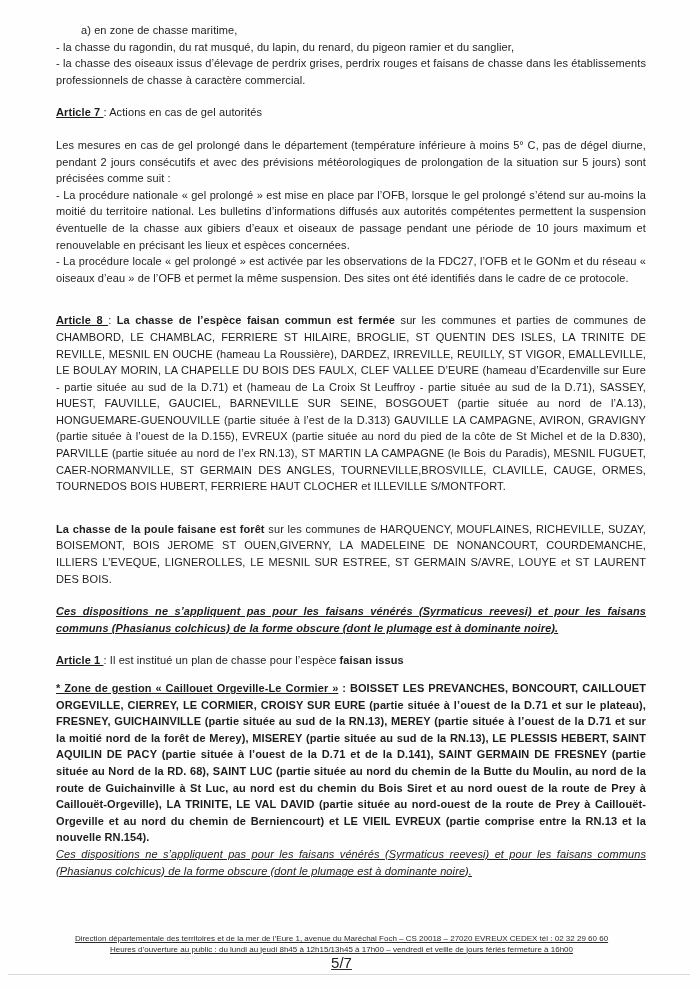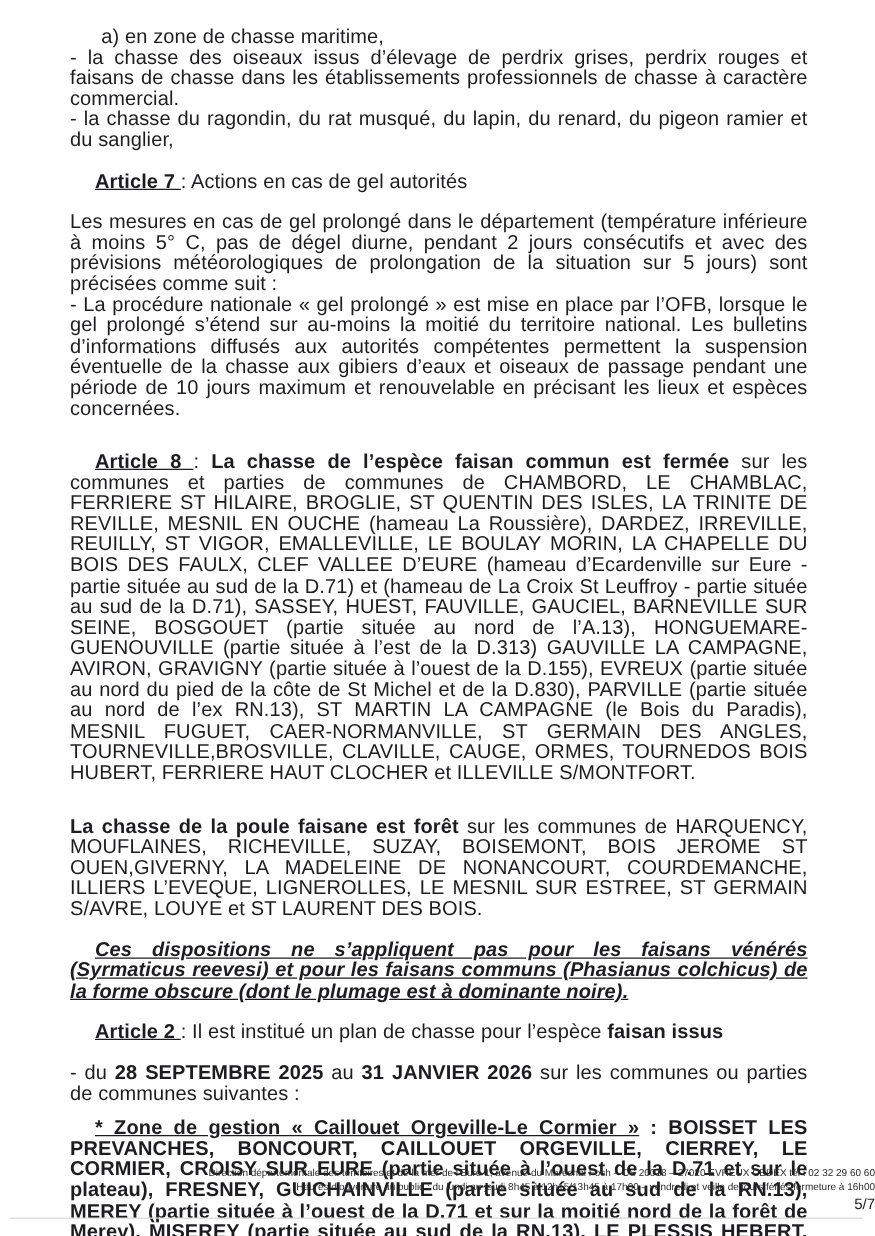--- a/index.html
+++ b/index.html
@@ -22,71 +22,72 @@
   }
   .content {
     position: absolute;
     left: 56px;
     top: 22px;
     width: 590px;
   }
   .para {
     margin: 0;
     text-align: justify;
-    font-size: 16px;
+    font-size: 11px;
     line-height: 16.6px;
     letter-spacing: 0.1px;
   }
   .para.indent { padding-left: 25px; }
   .gap-line  { margin-top: 16px; }
   .gap-block { margin-top: 26px; }
   .gap-small { margin-top: 11px; font-weight: bold; }
   .b { font-weight: bold; }
   .i { font-style: italic; }
-  .u { text-decoration: underline; margin-left: 20px; }
+  .u { text-decoration: underline; }
   .footer {
     position: absolute;
     left: 0;
-    right: 0;
+    right: 17px;
     top: 934px;
-    text-align: right;
+    text-align: center;
     font-size: 8px;
     line-height: 10.5px;
     color: #2a2a2a;
+    text-decoration: underline;
   }
   .footer .page-number {
     margin-top: 3px;
-    font-size: 12px;
+    font-size: 15px;
     color: #1d1d1f;
   }
   .scan-edge {
     position: absolute;
     left: 8px;
     right: 10px;
     top: 974px;
     border-top: 1px solid #d9d9d9;
   }
 </style>
 </head>
 <body>
 
 <div class="page">
   <div class="content">
 
   <p class="para indent gap-none"><span>a) en zone de chasse maritime,</span></p>
+      <p class="para body gap-none"><span>- la chasse du ragondin, du rat musqué, du lapin, du renard, du pigeon ramier et du sanglier,</span></p>
       <p class="para body gap-none"><span>- la chasse des oiseaux issus d’élevage de perdrix grises, perdrix rouges et faisans de chasse dans les établissements professionnels de chasse à caractère commercial.</span></p>
-      <p class="para body gap-none"><span>- la chasse du ragondin, du rat musqué, du lapin, du renard, du pigeon ramier et du sanglier,</span></p>
       <p class="para body gap-line"><span class="b u">Article 7 </span><span>: Actions en cas de gel autorités</span></p>
       <p class="para body gap-line"><span>Les mesures en cas de gel prolongé dans le département (température inférieure à moins 5° C, pas de dégel diurne, pendant 2 jours consécutifs et avec des prévisions météorologiques de prolongation de la situation sur 5 jours) sont précisées comme suit :</span></p>
       <p class="para body gap-none"><span>- La procédure nationale « gel prolongé » est mise en place par l’OFB, lorsque le gel prolongé s’étend sur au-moins la moitié du territoire national. Les bulletins d’informations diffusés aux autorités compétentes permettent la suspension éventuelle de la chasse aux gibiers d’eaux et oiseaux de passage pendant une période de 10 jours maximum et renouvelable en précisant les lieux et espèces concernées.</span></p>
+      <p class="para body gap-none"><span>- La procédure locale « gel prolongé » est activée par les observations de la FDC27, l’OFB et le GONm et du réseau « oiseaux d’eau » de l’OFB et permet la même suspension. Des sites ont été identifiés dans le cadre de ce protocole.</span></p>
       <p class="para body gap-block"><span class="b u">Article 8 </span><span>: </span><span class="b">La chasse de l’espèce faisan commun est fermée</span><span> sur les communes et parties de communes de CHAMBORD, LE CHAMBLAC, FERRIERE ST HILAIRE, BROGLIE, ST QUENTIN DES ISLES, LA TRINITE DE REVILLE, MESNIL EN OUCHE (hameau La Roussière), DARDEZ, IRREVILLE, REUILLY, ST VIGOR, EMALLEVILLE, LE BOULAY MORIN, LA CHAPELLE DU BOIS DES FAULX, CLEF VALLEE D’EURE (hameau d’Ecardenville sur Eure - partie située au sud de la D.71) et (hameau de La Croix St Leuffroy - partie située au sud de la D.71), SASSEY, HUEST, FAUVILLE, GAUCIEL, BARNEVILLE SUR SEINE, BOSGOUET (partie située au nord de l’A.13), HONGUEMARE-GUENOUVILLE (partie située à l’est de la D.313) GAUVILLE LA CAMPAGNE, AVIRON, GRAVIGNY (partie située à l’ouest de la D.155), EVREUX (partie située au nord du pied de la côte de St Michel et de la D.830), PARVILLE (partie située au nord de l’ex RN.13), ST MARTIN LA CAMPAGNE (le Bois du Paradis), MESNIL FUGUET, CAER-NORMANVILLE, ST GERMAIN DES ANGLES, TOURNEVILLE,BROSVILLE, CLAVILLE, CAUGE, ORMES, TOURNEDOS BOIS HUBERT, FERRIERE HAUT CLOCHER et ILLEVILLE S/MONTFORT.</span></p>
       <p class="para body gap-block"><span class="b">La chasse de la poule faisane est forêt</span><span> sur les communes de HARQUENCY, MOUFLAINES, RICHEVILLE, SUZAY, BOISEMONT, BOIS JEROME ST OUEN,GIVERNY, LA MADELEINE DE NONANCOURT, COURDEMANCHE, ILLIERS L’EVEQUE, LIGNEROLLES, LE MESNIL SUR ESTREE, ST GERMAIN S/AVRE,  LOUYE et ST LAURENT DES BOIS.</span></p>
       <p class="para body gap-line"><span class="b i u">Ces dispositions ne s’appliquent pas pour les faisans vénérés (Syrmaticus reevesi) et pour les faisans communs (Phasianus colchicus) de la forme obscure (dont le plumage est à dominante noire).</span></p>
-      <p class="para body gap-line"><span class="b u">Article 2 </span><span>: Il est institué un plan de chasse pour l’espèce </span><span class="b">faisan issus</span></p>
-      <p class="para body gap-line"><span>- du </span><span class="b">28 SEPTEMBRE 2025</span><span> au </span><span class="b">31 JANVIER 2026</span><span> sur les communes ou parties de communes suivantes :</span></p>
+      <p class="para body gap-line"><span class="b u">Article 1 </span><span>: Il est institué un plan de chasse pour l’espèce </span><span class="b">faisan issus</span></p>
       <p class="para body gap-small"><span class="u">* Zone de gestion « Caillouet Orgeville-Le Cormier »</span><span> : BOISSET LES PREVANCHES, BONCOURT, CAILLOUET ORGEVILLE, CIERREY, LE CORMIER, CROISY SUR EURE (partie située à l’ouest de la D.71 et sur le plateau), FRESNEY, GUICHAINVILLE (partie située au sud de la RN.13), MEREY (partie située à l’ouest de la D.71 et sur la moitié nord de la forêt de Merey), MISEREY (partie située au sud de la RN.13), LE PLESSIS HEBERT, SAINT AQUILIN DE PACY (partie située à l’ouest de la D.71 et de la D.141), SAINT GERMAIN DE FRESNEY (partie située au Nord de la RD. 68), SAINT LUC (partie située au nord du chemin de la Butte du Moulin, au nord de la route de Guichainville à St Luc, au nord est du chemin du Bois Siret et au nord ouest de la route de Prey à Caillouët-Orgeville), LA TRINITE, LE VAL DAVID (partie située au nord-ouest de la route de Prey à Caillouët-Orgeville et au nord du chemin de Berniencourt) et LE VIEIL EVREUX (partie comprise entre la RN.13 et la nouvelle RN.154).</span></p>
       <p class="para body gap-none"><span class="i u">Ces dispositions ne s’appliquent pas pour les faisans vénérés (Syrmaticus reevesi) et pour les faisans communs (Phasianus colchicus) de la forme obscure (dont le plumage est à dominante noire).</span></p>
     </div>
 
   <div class="footer">
     <div>Direction départementale des territoires et de la mer de l’Eure  1, avenue du Maréchal Foch – CS 20018 – 27020 EVREUX CEDEX  tél : 02 32 29 60 60</div>
     <div>Heures d’ouverture au public : du lundi au jeudi 8h45 à 12h15/13h45 à 17h00 – vendredi et veille de jours fériés fermeture à 16h00</div>
     <div class="page-number">5/7</div>
   </div>
 

